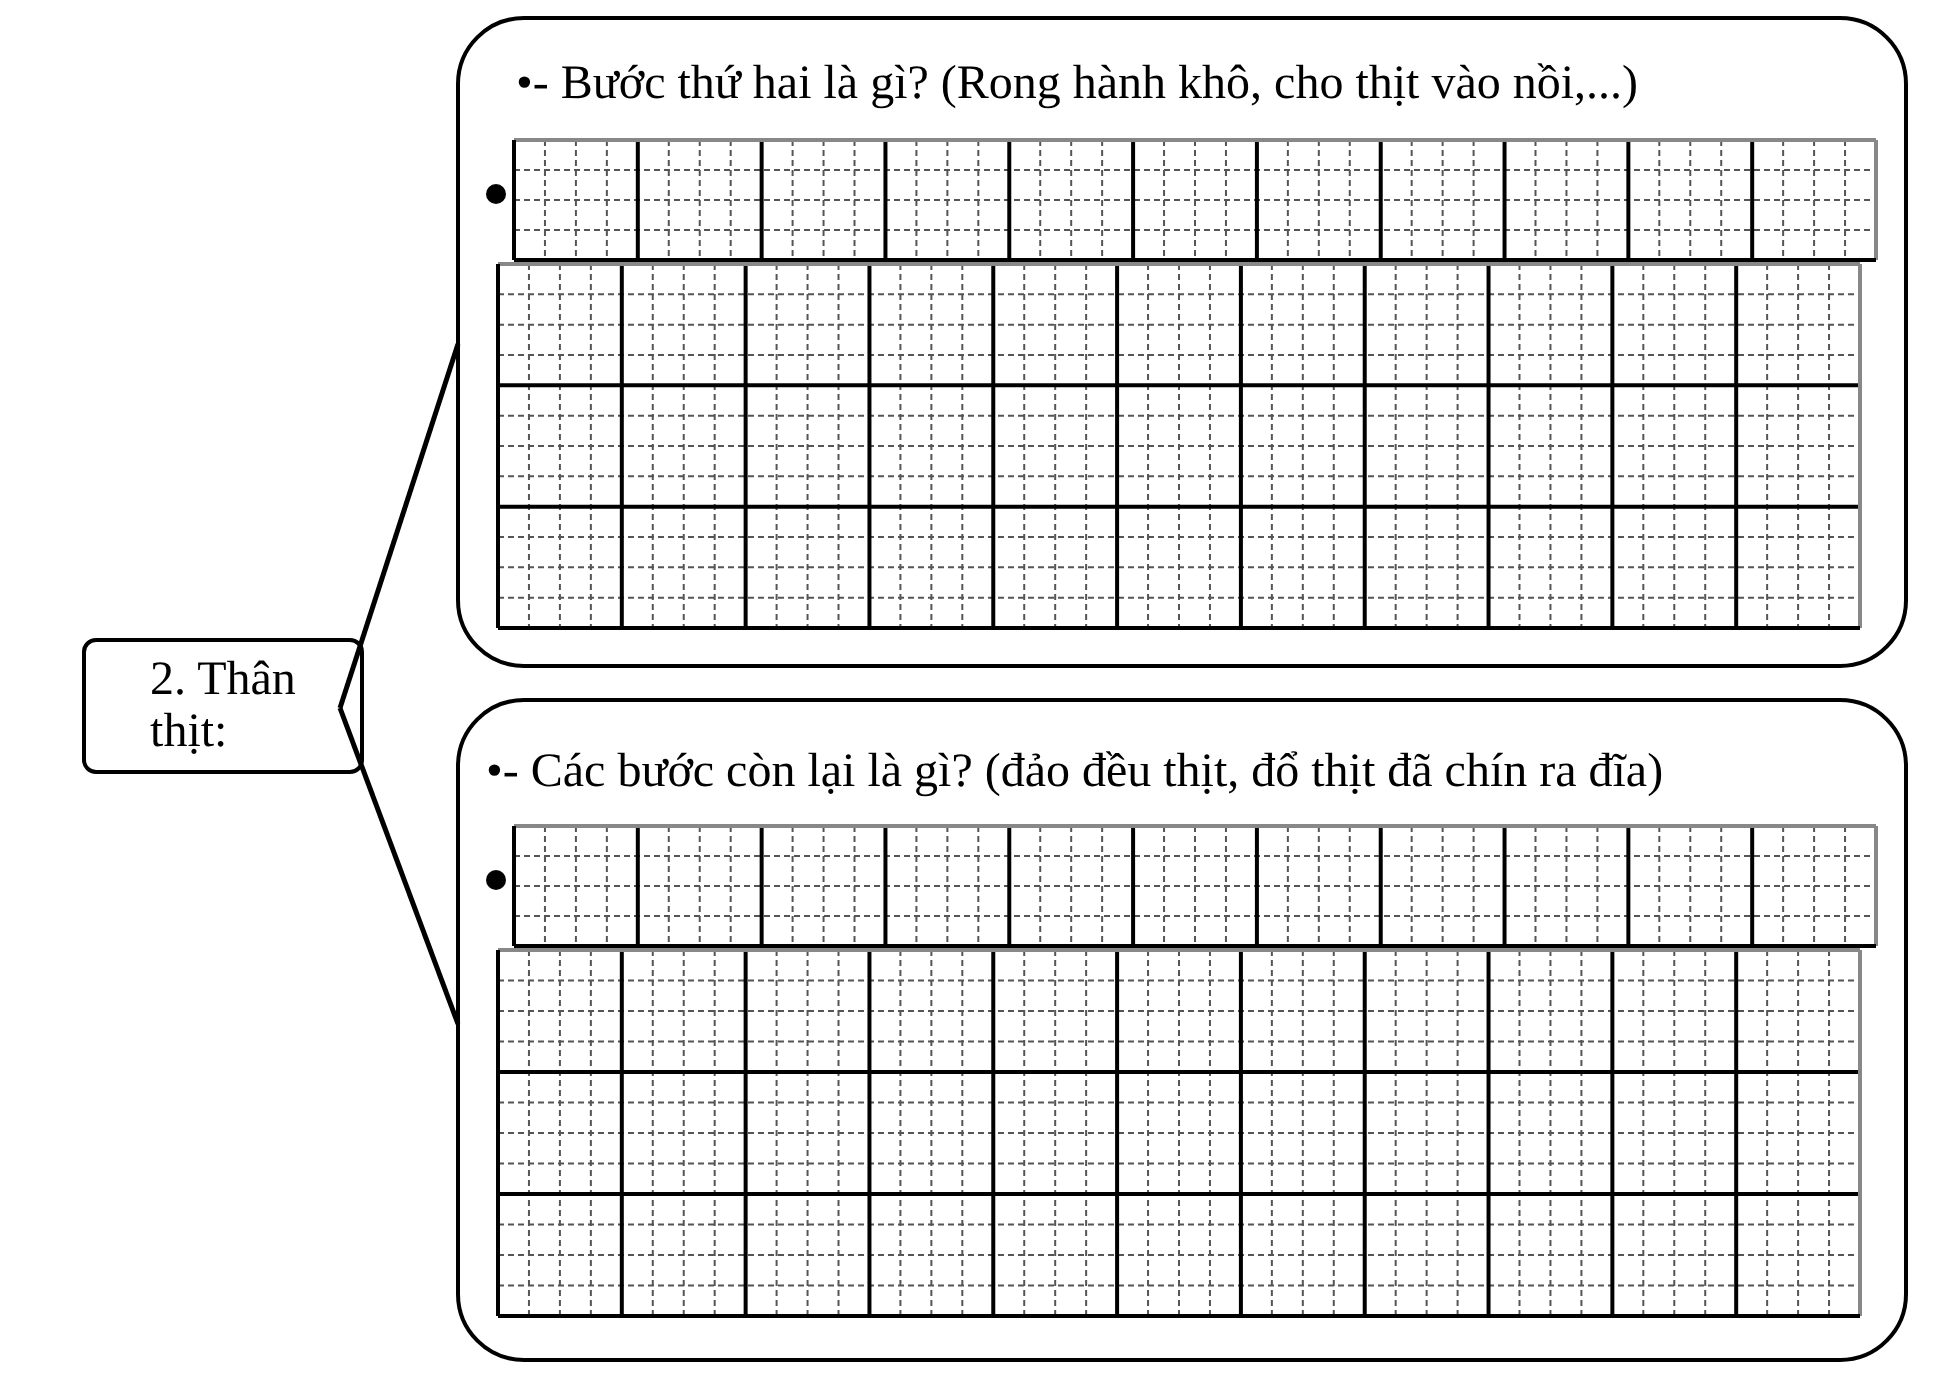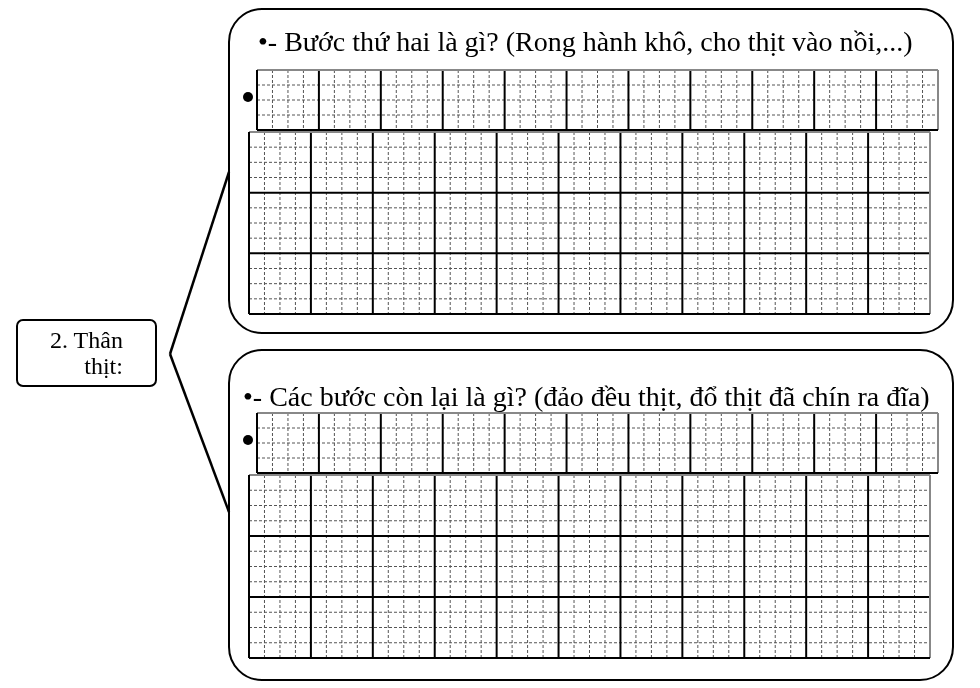--- a/index.html
+++ b/index.html
@@ -1,20 +1,20 @@
 <!DOCTYPE html>
 <html><head>
 <meta charset="utf-8">
 <style>
   html, body { margin: 0; padding: 0; background: #ffffff; }
   body { width: 980px; height: 688px; position: relative; overflow: hidden; font-family: "Liberation Serif", "DejaVu Serif", serif; color: #000; }
   .abs { position: absolute; }
-  .label-box { left: 16px; top: 319px; width: 141px; height: 68px; border: 2px solid #000; border-radius: 7px; box-sizing: border-box; display: flex; align-items: center; justify-content: center; text-align: right; font-size: 24px; line-height: 26px; font-family: Liberation Serif, serif; }
+  .label-box { left: 41px; top: 319px; width: 141px; height: 68px; border: 2px solid #000; border-radius: 7px; box-sizing: border-box; display: flex; align-items: center; justify-content: center; text-align: left; font-size: 24px; line-height: 26px; font-family: Liberation Serif, serif; }
   .panel { border: 2.5px solid #000; border-radius: 34px; box-sizing: border-box; }
-  .prompt { font-size: 28px; white-space: nowrap; line-height: 28px; }
+  .prompt { font-size: 24px; white-space: nowrap; line-height: 28px; }
   .dot { width: 10px; height: 10px; border-radius: 50%; background: #000; }
   .connector { left: 0; top: 0; }
 </style>
 </head>
 <body>
 
 <svg class="abs connector" width="980" height="688">
   <line x1="170" y1="354" x2="229" y2="172" stroke="#000" stroke-width="2.5"></line>
   <line x1="170" y1="354" x2="229" y2="512" stroke="#000" stroke-width="2.5"></line>
 </svg>
@@ -136,21 +136,21 @@
     <line x1="620.090909090909" y1="1" x2="620.090909090909" y2="183" stroke="#000000" stroke-width="2"></line>
     <line x1="1" y1="61.666666666666664" x2="682" y2="61.666666666666664" stroke="#000000" stroke-width="2"></line>
     <line x1="1" y1="122.33333333333333" x2="682" y2="122.33333333333333" stroke="#000000" stroke-width="2"></line>
     <line x1="1" y1="1" x2="682" y2="1" stroke="#888888" stroke-width="2"></line>
     <line x1="682" y1="1" x2="682" y2="183" stroke="#888888" stroke-width="2"></line>
     <line x1="1" y1="1" x2="1" y2="183" stroke="#000000" stroke-width="2"></line>
     <line x1="1" y1="183" x2="682" y2="183" stroke="#000000" stroke-width="2"></line>
   </svg>
 
 <div class="abs panel" style="left:228px; top:349px; width:726px; height:332px;"></div>
-<div class="abs prompt" style="left:243px; top:372px;margin-top:11px;">•- Các bước còn lại là gì? (đảo đều thịt, đổ thịt đã chín ra đĩa)</div>
+<div class="abs prompt" style="left:243px; top:372px;">•- Các bước còn lại là gì? (đảo đều thịt, đổ thịt đã chín ra đĩa)</div>
 <div class="abs dot" style="left:243px; top:435px;"></div>
 <svg class="abs grid-svg" id="g2top" style="left:256px; top:412px;" width="683" height="62">
     <line x1="1" y1="16" x2="682" y2="16" stroke="#555555" stroke-width="1" stroke-dasharray="3,2"></line>
     <line x1="1" y1="31" x2="682" y2="31" stroke="#555555" stroke-width="1" stroke-dasharray="3,2"></line>
     <line x1="1" y1="46" x2="682" y2="46" stroke="#555555" stroke-width="1" stroke-dasharray="3,2"></line>
     <line x1="16.477272727272727" y1="1" x2="16.477272727272727" y2="61" stroke="#555555" stroke-width="1" stroke-dasharray="3,2"></line>
     <line x1="31.954545454545453" y1="1" x2="31.954545454545453" y2="61" stroke="#555555" stroke-width="1" stroke-dasharray="3,2"></line>
     <line x1="47.43181818181818" y1="1" x2="47.43181818181818" y2="61" stroke="#555555" stroke-width="1" stroke-dasharray="3,2"></line>
     <line x1="78.38636363636363" y1="1" x2="78.38636363636363" y2="61" stroke="#555555" stroke-width="1" stroke-dasharray="3,2"></line>
     <line x1="93.86363636363636" y1="1" x2="93.86363636363636" y2="61" stroke="#555555" stroke-width="1" stroke-dasharray="3,2"></line>

